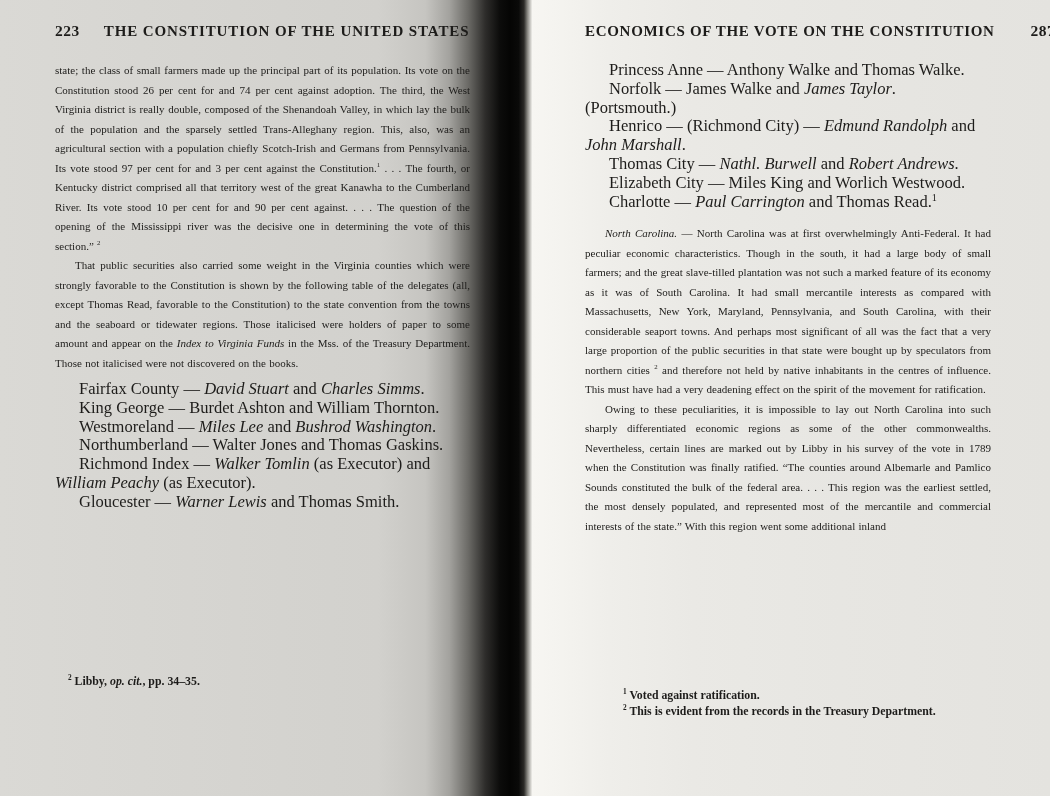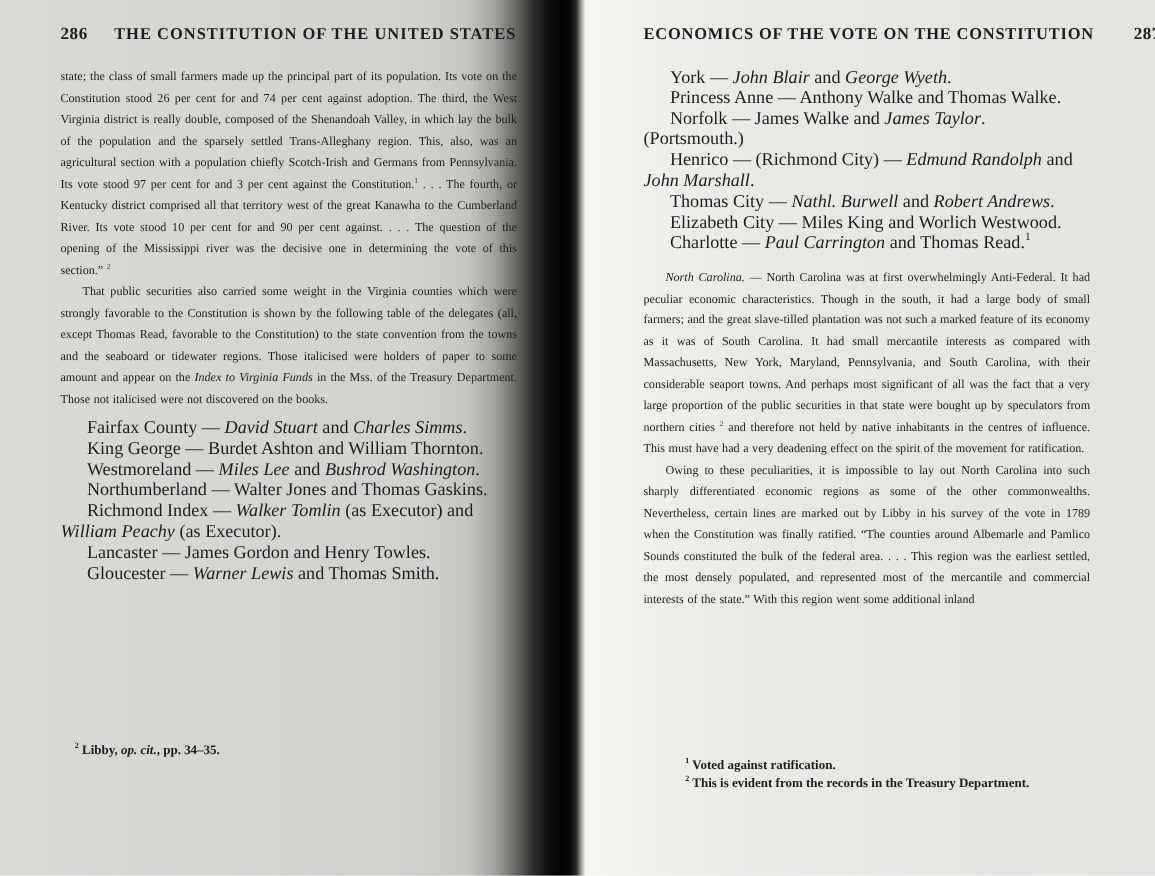--- a/index.html
+++ b/index.html
@@ -87,50 +87,48 @@
   sup { font-size: 0.62em; vertical-align: super; line-height: 0; }
   .seg-i { font-style: italic; }
 </style>
 </head>
 <body>
 
 <div class="spread">
 
   <section class="page page-left">
     <header class="page-header">
-      <span class="pagenum">286</span>
+      <span class="pagenum">223</span>
       <span class="running-title">THE CONSTITUTION OF THE UNITED STATES</span>
     </header>
 
     <p class="body"><span>state; the class of small farmers made up the principal part of its population.  Its vote on the Constitution stood 26 per cent for and 74 per cent against adoption.  The third, the West Virginia district is really double, composed of the Shenandoah Valley, in which lay the bulk of the population and the sparsely settled Trans-Alleghany region.  This, also, was an agricultural section with a population chiefly Scotch-Irish and Germans from Pennsylvania.  Its vote stood 97 per cent for and 3 per cent against the Constitution.</span><sup>1</sup><span> . . .  The fourth, or Kentucky district comprised all that territory west of the great Kanawha to the Cumberland River.  Its vote stood 10 per cent for and 90 per cent against. . . .  The question of the opening of the Mississippi river was the decisive one in determining the vote of this section.” </span><sup>2</sup></p>
     <p class="body indent"><span>That public securities also carried some weight in the Virginia counties which were strongly favorable to the Constitution is shown by the following table of the delegates (all, except Thomas Read, favorable to the Constitution) to the state convention from the towns and the seaboard or tidewater regions.  Those italicised were holders of paper to some amount and appear on the </span><span class="seg-i">Index to Virginia Funds</span><span> in the Mss. of the Treasury Department.  Those not italicised were not discovered on the books.</span></p>
 
     <div class="delegate-list">
       <p class="delegate"><span>Fairfax County — </span><span class="seg-i">David Stuart</span><span> and </span><span class="seg-i">Charles Simms</span><span>.</span></p>
       <p class="delegate"><span>King George — Burdet Ashton and William Thornton.</span></p>
       <p class="delegate"><span>Westmoreland — </span><span class="seg-i">Miles Lee</span><span> and </span><span class="seg-i">Bushrod Washington</span><span>.</span></p>
       <p class="delegate"><span>Northumberland — Walter Jones and Thomas Gaskins.</span></p>
       <p class="delegate"><span>Richmond Index — </span><span class="seg-i">Walker Tomlin</span><span> (as Executor) and </span><span class="seg-i">William Peachy</span><span> (as Executor).</span></p>
-      <p class="delegate"><span>Lancaster — James Gordon and Henry Towles.</span></p>
       <p class="delegate"><span>Gloucester — </span><span class="seg-i">Warner Lewis</span><span> and Thomas Smith.</span></p>
     </div>
 
     <div class="footnotes">
       <p class="footnote"><sup>2</sup><span> Libby, </span><span class="seg-i">op. cit.</span><span>, pp. 34–35.</span></p>
     </div>
   </section>
 
   <section class="page page-right">
     <header class="page-header">
       <span class="running-title">ECONOMICS OF THE VOTE ON THE CONSTITUTION</span>
       <span class="pagenum">287</span>
     </header>
 
     <div class="delegate-list">
-      <p class="delegate"><span>York — </span><span class="seg-i">John Blair</span><span> and </span><span class="seg-i">George Wyeth</span><span>.</span></p>
       <p class="delegate"><span>Princess Anne — Anthony Walke and Thomas Walke.</span></p>
       <p class="delegate"><span>Norfolk — James Walke and </span><span class="seg-i">James Taylor</span><span>.  (Portsmouth.)</span></p>
       <p class="delegate"><span>Henrico — (Richmond City) — </span><span class="seg-i">Edmund Randolph</span><span> and </span><span class="seg-i">John Marshall</span><span>.</span></p>
       <p class="delegate"><span>Thomas City — </span><span class="seg-i">Nathl. Burwell</span><span> and </span><span class="seg-i">Robert Andrews</span><span>.</span></p>
       <p class="delegate"><span>Elizabeth City — Miles King and Worlich Westwood.</span></p>
       <p class="delegate"><span>Charlotte — </span><span class="seg-i">Paul Carrington</span><span> and Thomas Read.</span><sup>1</sup></p>
     </div>
 
     <p class="body indent"><span class="seg-i">North Carolina.</span><span> — North Carolina was at first overwhelmingly Anti-Federal.  It had peculiar economic characteristics.  Though in the south, it had a large body of small farmers; and the great slave-tilled plantation was not such a marked feature of its economy as it was of South Carolina.  It had small mercantile interests as compared with Massachusetts, New York, Maryland, Pennsylvania, and South Carolina, with their considerable seaport towns.  And perhaps most significant of all was the fact that a very large proportion of the public securities in that state were bought up by speculators from northern cities </span><sup>2</sup><span> and therefore not held by native inhabitants in the centres of influence.  This must have had a very deadening effect on the spirit of the movement for ratification.</span></p>
     <p class="body indent"><span>Owing to these peculiarities, it is impossible to lay out North Carolina into such sharply differentiated economic regions as some of the other commonwealths.  Nevertheless, certain lines are marked out by Libby in his survey of the vote in 1789 when the Constitution was finally ratified.  “The counties around Albemarle and Pamlico Sounds constituted the bulk of the federal area. . . .  This region was the earliest settled, the most densely populated, and represented most of the mercantile and commercial interests of the state.”  With this region went some additional inland</span></p>

